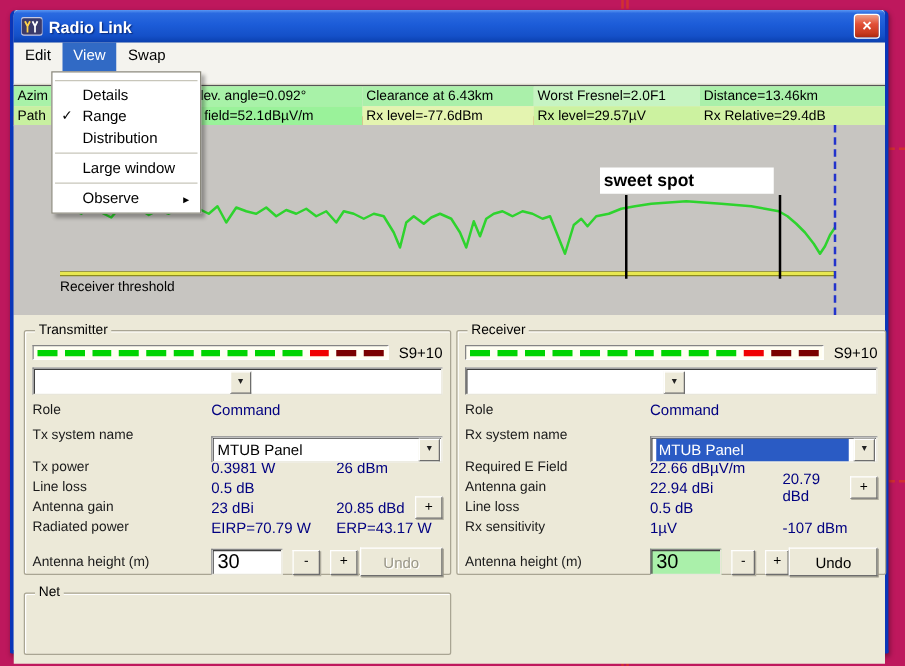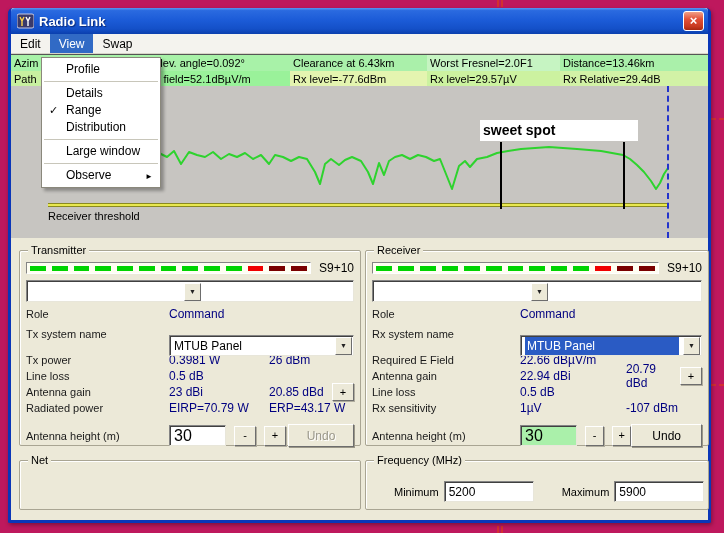--- a/index.html
+++ b/index.html
@@ -38,21 +38,21 @@
     text-shadow: 1px 1px 1px #0a2a7a;
   }
   .close-btn {
     position: absolute; right: 4px; top: 3px; width: 21px; height: 20px;
     border-radius: 3px; border: 1px solid #fff;
     background: linear-gradient(180deg,#f0a088 0%,#e25037 40%,#c83a20 80%,#a82810 100%);
     color: #fff; font-weight: bold; font-size: 13px; line-height: 18px;
     text-align: center; cursor: pointer;
   }
   .menubar {
-    height: 20px; background: #f4f3ee; display: flex; align-items: stretch;
+    height: 34px; background: #f4f3ee; display: flex; align-items: stretch;
     border-bottom: 1px solid #d8d5c8; font-size: 12px;
   }
   .menu-item { padding: 3px 9px 2px; cursor: default; }
   .menu-item.active { background: #316ac5; color: #fff; }
 
   
   .infobar {
     height: 32px; border-top: 1px solid #555; border-bottom: 7px solid #ef4444;
     font-size: 11px;
   }
@@ -67,21 +67,21 @@
     position: relative; height: 152px; background: #c7c5c1; overflow: hidden;
   }
   .chart svg { position: absolute; left: 0; top: 0; }
   .profile-line { fill: none; stroke: #2ed32e; stroke-width: 2; stroke-linejoin: round; }
   .threshold-band {
     position: absolute; left: 37px; top: 117px; width: 620px; height: 4px;
     background: linear-gradient(180deg,#8a8a20 0 25%,#e8e850 25% 75%,#8a8a20 75% 100%);
   }
   .threshold-label { position: absolute; left: 37px; top: 124px; font-size: 11px; }
   .sweet-label {
-    position: absolute; left: 469px; top: 34px; width: 158px; height: 21px;
+    position: absolute; left: 469px; top: 34px; width: 139px; height: 21px;
     background: #fff; font-weight: bold; font-size: 14px; line-height: 21px;
     padding-left: 3px; color: #000;
   }
   .marker { position: absolute; top: 56px; width: 2px; height: 67px; background: #000; }
   .marker.m1 { left: 489px; } .marker.m2 { left: 612px; }
   .range-line { position: absolute; left: 656px; top: 0; height: 152px; width: 0;
     border-left: 2px dashed #2233cc; }
 
   
   .menu-popup {
@@ -376,36 +376,24 @@
             <button class="mini-btn">+</button>
             <button class="undo-btn">Undo</button>
           </div>
         </div>
       </div>
 
       <div class="groupbox gb-net">
         <span class="legend">Net</span>
       </div>
 
-      <div class="groupbox gb-freq">
-        <span class="legend">Frequency (MHz)</span>
-        <div class="gb-inner">
-          <div class="freq-row">
-            <span class="freq-lab min-lab">Minimum</span>
-            <input class="freq-input" value="5200" style="">
-            <span class="freq-lab max">Maximum</span>
-            <input class="freq-input" value="5900" style="">
-          </div>
-        </div>
-      </div>
 
     </div>
 
     <div class="menu-popup">
-      <div class="popup-item">Profile</div>
       <div class="popup-sep"></div>
       <div class="popup-item">Details</div>
       <div class="popup-item">
         <span class="popup-check">✓</span>
         <span>Range</span>
       </div>
       <div class="popup-item">Distribution</div>
       <div class="popup-sep"></div>
       <div class="popup-item">Large window</div>
       <div class="popup-sep"></div>

